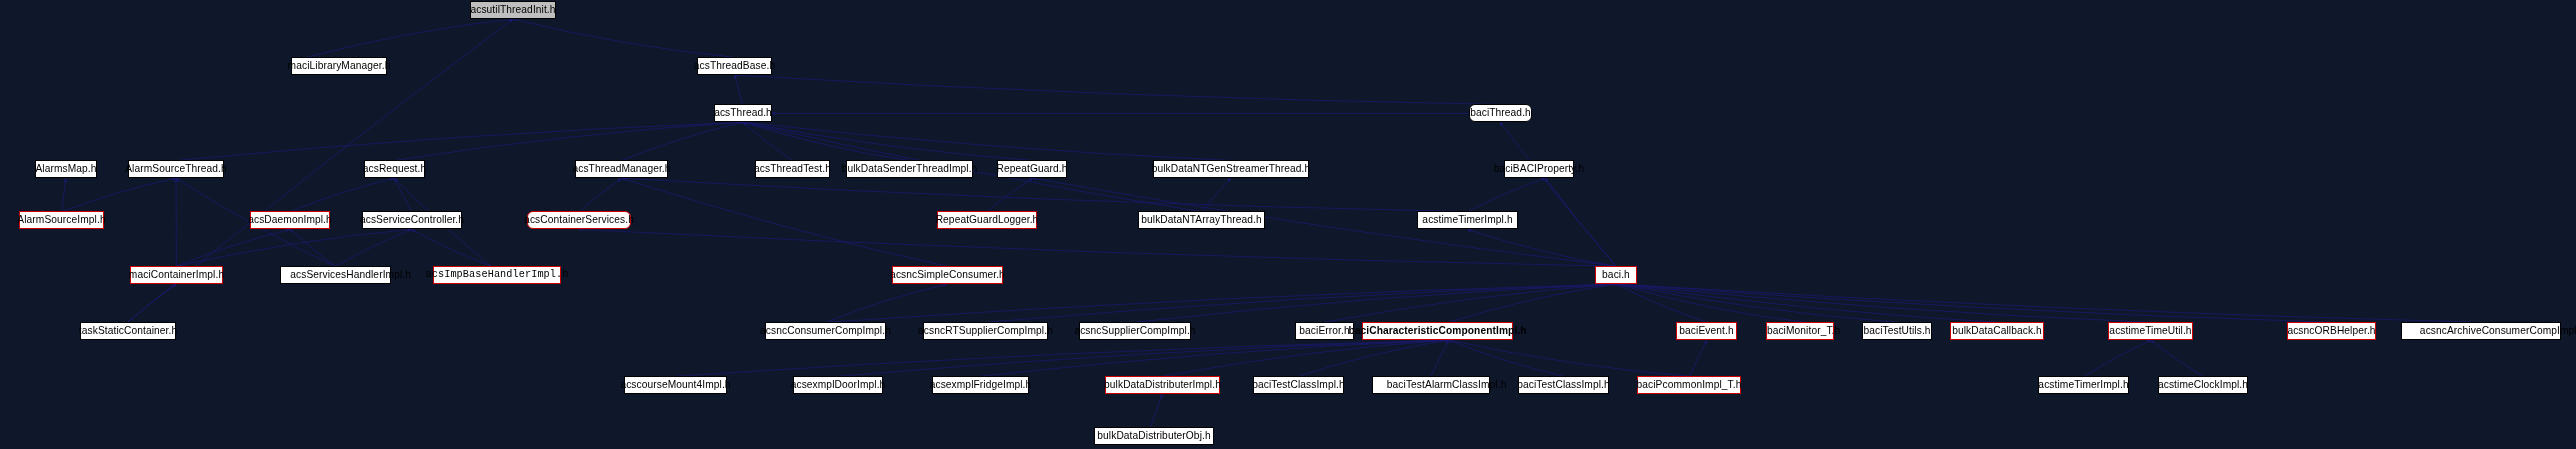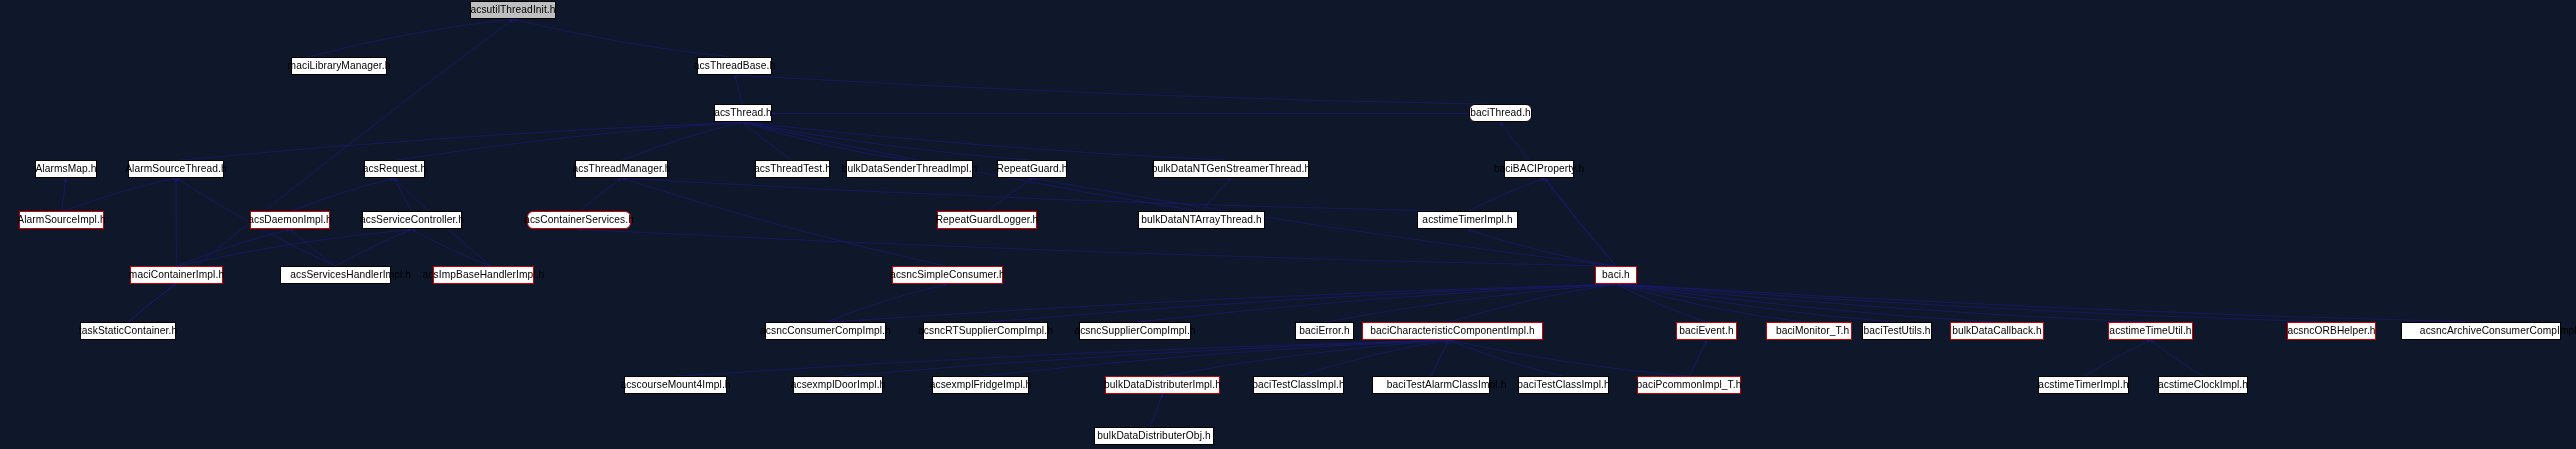--- a/index.html
+++ b/index.html
@@ -187,21 +187,21 @@
       </div>
       <div class="node" style="left: 1417px; top: 211px; width: 101px;">
         <span class="node-label">acstimeTimerImpl.h</span>
       </div>
       <div class="node red" style="left: 130px; top: 266px; width: 93px;">
         <span class="node-label">maciContainerImpl.h</span>
       </div>
       <div class="node" style="left: 280px; top: 266px; width: 111px; padding-left: 35px;">
         <span class="node-label">acsServicesHandlerImpl.h</span>
       </div>
-      <div class="node red" style="left: 433px; top: 266px; width: 101px;">
+      <div class="node red" style="left: 433px; top: 266px; width: 128px; font-family: Liberation Mono, monospace;">
         <span class="node-label">acsImpBaseHandlerImpl.h</span>
       </div>
       <div class="node red" style="left: 892px; top: 266px; width: 111px;">
         <span class="node-label">acsncSimpleConsumer.h</span>
       </div>
       <div class="node red" style="left: 937px; top: 211px; width: 100px;">
         <span class="node-label">RepeatGuardLogger.h</span>
       </div>
       <div class="node red" style="left: 1595px; top: 266px; width: 42px;">
         <span class="node-label">baci.h</span>
@@ -214,27 +214,27 @@
       </div>
       <div class="node" style="left: 923px; top: 322px; width: 125px;">
         <span class="node-label">acsncRTSupplierCompImpl.h</span>
       </div>
       <div class="node" style="left: 1079px; top: 322px; width: 112px;">
         <span class="node-label">acsncSupplierCompImpl.h</span>
       </div>
       <div class="node" style="left: 1295px; top: 322px; width: 59px;">
         <span class="node-label">baciError.h</span>
       </div>
-      <div class="node red" style="left: 1362px; top: 322px; width: 181px;">
+      <div class="node red" style="left: 1362px; top: 322px; width: 151px; font-weight: bold;">
         <span class="node-label">baciCharacteristicComponentImpl.h</span>
       </div>
       <div class="node red" style="left: 1676px; top: 322px; width: 61px;">
         <span class="node-label">baciEvent.h</span>
       </div>
-      <div class="node red" style="left: 1766px; top: 322px; width: 86px; padding-left: 12px;">
+      <div class="node red" style="left: 1766px; top: 322px; width: 68px; padding-left: 12px;">
         <span class="node-label">baciMonitor_T.h</span>
       </div>
       <div class="node" style="left: 1862px; top: 322px; width: 70px;">
         <span class="node-label">baciTestUtils.h</span>
       </div>
       <div class="node red" style="left: 1950px; top: 322px; width: 94px;">
         <span class="node-label">bulkDataCallback.h</span>
       </div>
       <div class="node red" style="left: 2108px; top: 322px; width: 85px;">
         <span class="node-label">acstimeTimeUtil.h</span>

